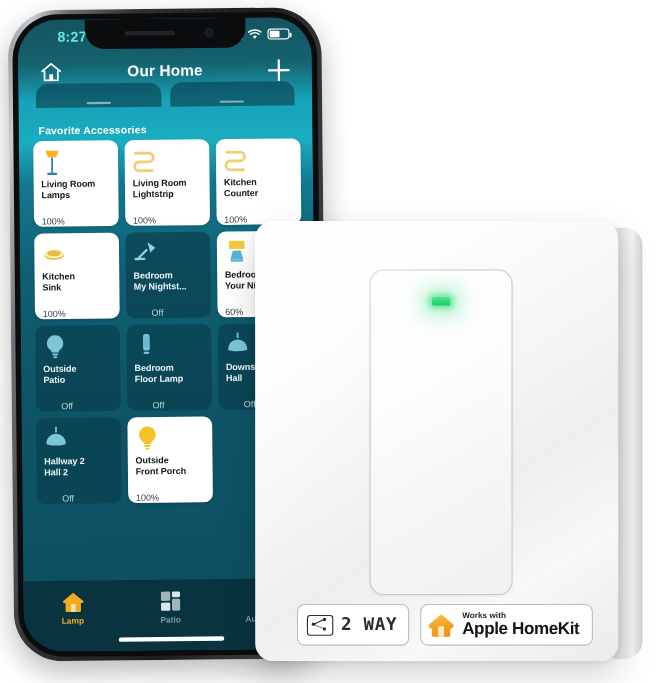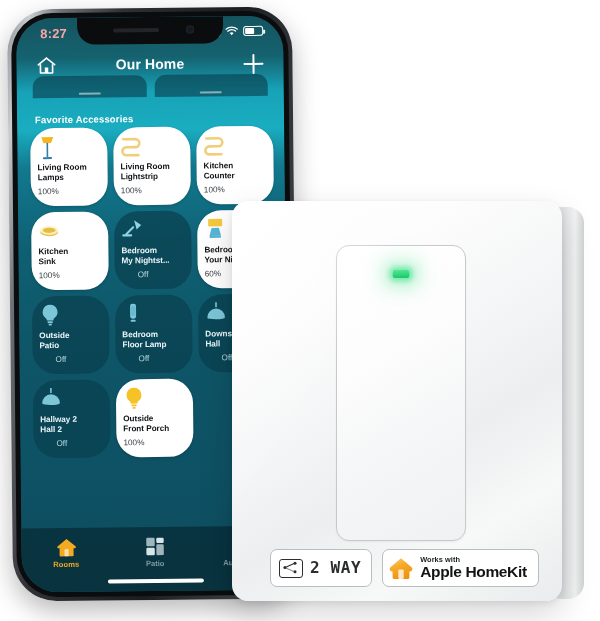--- a/index.html
+++ b/index.html
@@ -66,22 +66,22 @@
 
   
   .statusbar {
     position: absolute;
     left: 0; top: 0;
     width: 267px; height: 36px;
     z-index: 6;
   }
   .sb-time {
     position: absolute;
-    left: 24px; top: 8px;
-    color: #fca5a5;
+    left: 36px; top: 8px;
+    color: #5eead4;
     font-size: 13px;
     font-weight: bold;
     letter-spacing: 0.2px;
   }
   .sb-loc {
     position: absolute;
     left: 56px; top: 10px;
     width: 0; height: 0;
   }
   .sb-right {
@@ -220,21 +220,21 @@
     left: 13px; top: 110px;
     width: 245px;
     display: flex;
     flex-wrap: wrap;
     gap: 6px;
     z-index: 4;
   }
   .tile {
     width: 77px;
     height: 78px;
-    border-radius: 24px;
+    border-radius: 8px;
     box-sizing: border-box;
     padding: 7px 7px 6px 7px;
     position: relative;
     overflow: hidden;
   }
   .tile.on {
     background: #ffffff;
     box-shadow: 0 1px 3px rgba(0,0,0,0.18);
   }
   .tile.off {
@@ -249,21 +249,21 @@
   .tile-name {
     font-size: 8.2px;
     line-height: 10.2px;
     font-weight: bold;
     letter-spacing: -0.05px;
     white-space: pre-line;
   }
   .tile-state {
     font-size: 8.2px;
     line-height: 11px;
-    margin-top: 3px;
+    margin-top: 13px;
     font-weight: normal;
   }
   .tile.on .tile-name { color: #121417; }
   .tile.on .tile-state { color: #3d4247; }
   .tile.off .tile-name { color: #e9f5f8; }
   .tile.off .tile-state { color: #b6d7df; padding-left: 16px; }
 
   
   .tabbar {
     position: absolute;
@@ -634,21 +634,21 @@
         </div>
 
       <div class="tabbar" id="tabbar">
           <div class="tab active">
             <div class="t-ico">
               <svg width="20" height="19" viewBox="0 0 20 19">
                 <path d="M10 1 L19 8.4 a1.1 1.1 0 0 1 -0.7 1.9 H17 v7.1 a1 1 0 0 1 -1 1 H4 a1 1 0 0 1 -1 -1 V10.3 H1.7 A1.1 1.1 0 0 1 1 8.4 Z" fill="#f3a920"></path>
                 <rect x="7.9" y="11.2" width="4.2" height="7.2" rx="0.8" fill="#fae0a8"></rect>
               </svg>
             </div>
-            <div class="t-lab">Rooms</div>
+            <div class="t-lab">Lamp</div>
           </div>
           <div class="tab">
             <div class="t-ico">
               <svg width="19" height="19" viewBox="0 0 19 19">
                 <rect x="0.8" y="0.8" width="8.4" height="8.4" rx="1.2" fill="#9fb6bd"></rect>
                 <rect x="10.8" y="0.8" width="7.4" height="5.2" rx="1.2" fill="#d8e6ea"></rect>
                 <rect x="10.8" y="7.4" width="7.4" height="10.8" rx="1.2" fill="#9fb6bd"></rect>
                 <rect x="0.8" y="10.8" width="8.4" height="7.4" rx="1.2" fill="#d8e6ea"></rect>
               </svg>
             </div>

